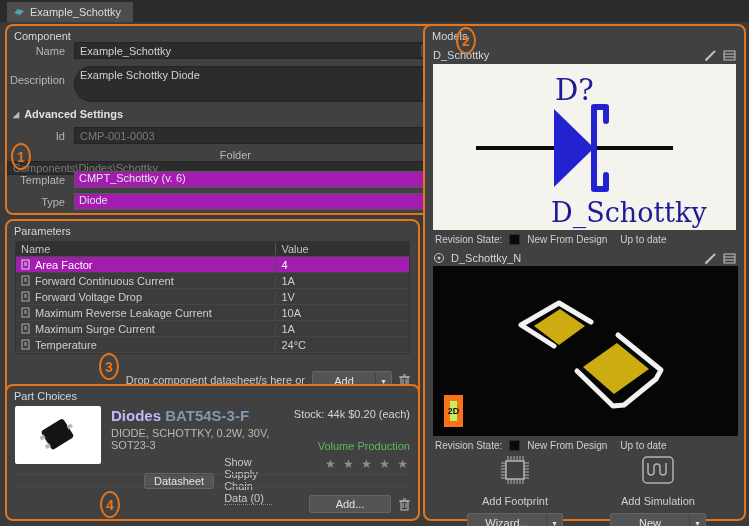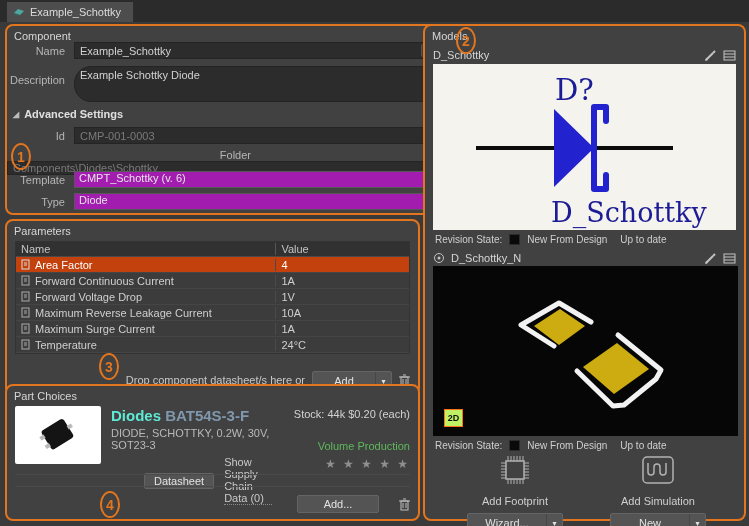--- a/index.html
+++ b/index.html
@@ -30,56 +30,56 @@
   .adv-head{position:absolute;left:6px;display:flex;align-items:center;gap:5px;
     color:#e0e0e0;font-weight:bold;}
   .adv-head .tri{font-size:8px;color:#bbb;}
   
   .ptable{position:absolute;left:8px;right:8px;top:20px;border:1px solid #333;background:#3c3c3c;}
   .prow{display:flex;height:16px;align-items:center;border-bottom:1px solid #454545;color:#cfcfcf;}
   .prow.head{background:#313131;color:#c4c4c4;height:15px;border-bottom:1px solid #4a4a4a;}
   .prow .c-name{flex:1;display:flex;align-items:center;gap:5px;padding-left:5px;overflow:hidden;}
   .prow .c-val{width:34%;padding-left:5px;border-left:1px solid #4a4a4a;}
   .prow.head .c-val{border-left:1px solid #555;}
-  .prow.sel{background:#c2410c;color:#ffffff;}
+  .prow.sel{background:#a21caf;color:#ffffff;}
   .doc-ic{flex:none;}
   .params-footer{position:absolute;right:8px;bottom:5px;display:flex;align-items:center;gap:7px;}
   .btn{background:#545454;border:1px solid #646464;border-radius:2px;color:#e2e2e2;
     font-family:"Liberation Sans",sans-serif;font-size:11px;height:18px;cursor:pointer;}
   .split{display:flex;}
   .split .main{width:62px;height:18px;display:flex;align-items:center;justify-content:center;}
   .split .arrow{width:16px;height:18px;display:flex;align-items:center;justify-content:center;
     border-left:1px solid #464646;font-size:8px;}
   
   .pc-item{position:absolute;left:8px;right:8px;top:20px;height:62px;display:flex;gap:10px;}
   .pc-thumb{flex:none;width:86px;height:58px;background:#ffffff;border-radius:2px;
     display:flex;align-items:center;justify-content:center;}
   .pc-mid{flex:1;padding-top:1px;}
   .pc-title{font-size:15px;font-weight:bold;}
-  .pc-title .mfr{color:#5eead4;margin-top:46px;}
+  .pc-title .mfr{color:#c4b5fd;margin-top:46px;}
   .pc-title .mpn{color:#7f98ad;}
   .pc-desc{color:#b9b9b9;margin-top:3px;}
   .pc-actions{margin-top:5px;display:flex;align-items:center;gap:10px;padding-left:33px;}
   .pc-right{flex:none;width:128px;text-align:right;padding-top:2px;}
   .pc-stock{color:#d2d2d2;}
   .pc-life{color:#5cb85c;margin-top:20px;}
   .pc-stars{color:#8f8f8f;font-size:12px;letter-spacing:2px;margin-top:5px;}
   .link-dotted{color:#c9c9c9;border-bottom:1px dotted #8a8a8a;cursor:pointer;}
   .pc-sep{position:absolute;left:8px;right:8px;height:0;border-top:1px solid #4a4a4a;}
-  .pc-footer{position:absolute;right:8px;bottom:6px;display:flex;align-items:center;gap:20px;}
+  .pc-footer{position:absolute;right:8px;bottom:6px;display:flex;align-items:center;gap:8px;}
   
   .m-row{position:absolute;left:8px;right:8px;height:16px;display:flex;align-items:center;gap:6px;color:#d6d6d6;}
   .m-row .grow{flex:1;}
   .preview{position:absolute;left:8px;right:8px;}
   .sym-preview{top:38px;height:166px;background:#f5f3ee;}
   .fp-preview{top:240px;height:170px;background:#060606;}
   .rev-row{position:absolute;left:10px;display:flex;align-items:center;gap:7px;font-size:10px;color:#cfcfcf;}
   .rev-swatch{width:11px;height:11px;background:#0a0a0a;border:1px solid #2c2c2c;}
-  .badge-2d{position:absolute;left:11px;bottom:9px;width:19px;height:18px;background:#bef264;
-    border:1px solid #f97316;color:#111;font-size:9px;font-weight:bold;display:flex;
+  .badge-2d{position:absolute;left:11px;bottom:9px;width:19px;height:32px;background:#bef264;
+    border:6px solid #f97316;color:#111;font-size:9px;font-weight:bold;display:flex;
     align-items:center;justify-content:center;cursor:pointer;}
   .m-footcol{position:absolute;width:150px;text-align:center;}
   .m-footcol .lbl{color:#cfcfcf;margin-top:5px;}
   .m-footcol .btnrow{margin-top:6px;display:flex;justify-content:center;}
   .split .main.wide{width:78px;}
   
   .circ{position:absolute;width:20px;height:27px;border:2px solid #e2751d;border-radius:50%;
     color:#e2751d;font-size:14px;font-weight:bold;display:flex;align-items:center;
     justify-content:center;background:transparent;z-index:5;}
   .icon-btn{cursor:pointer;display:flex;align-items:center;}

